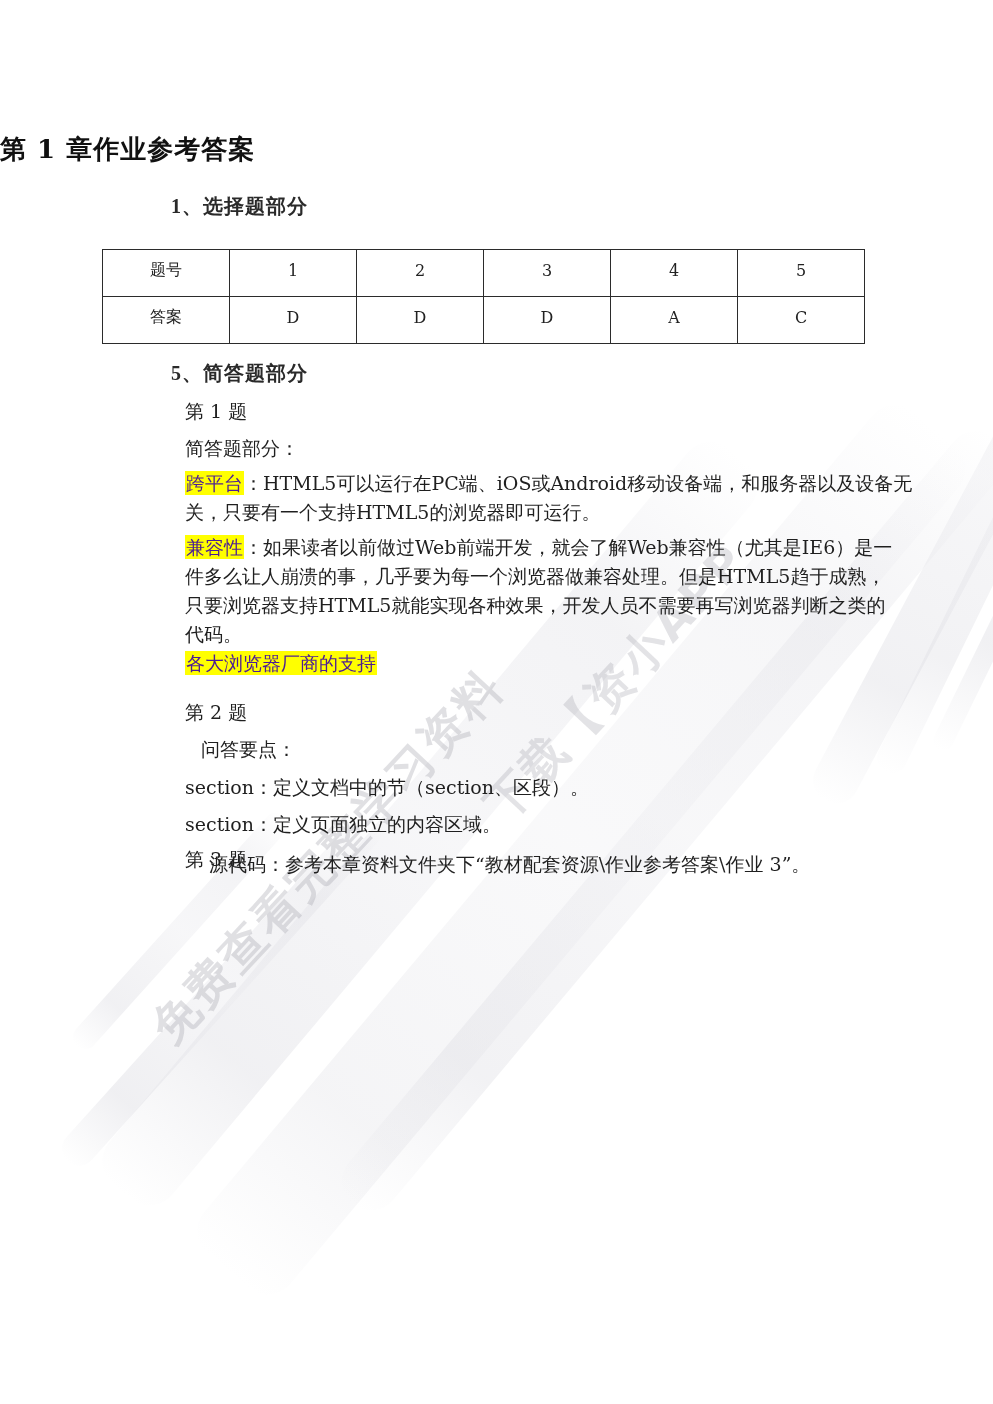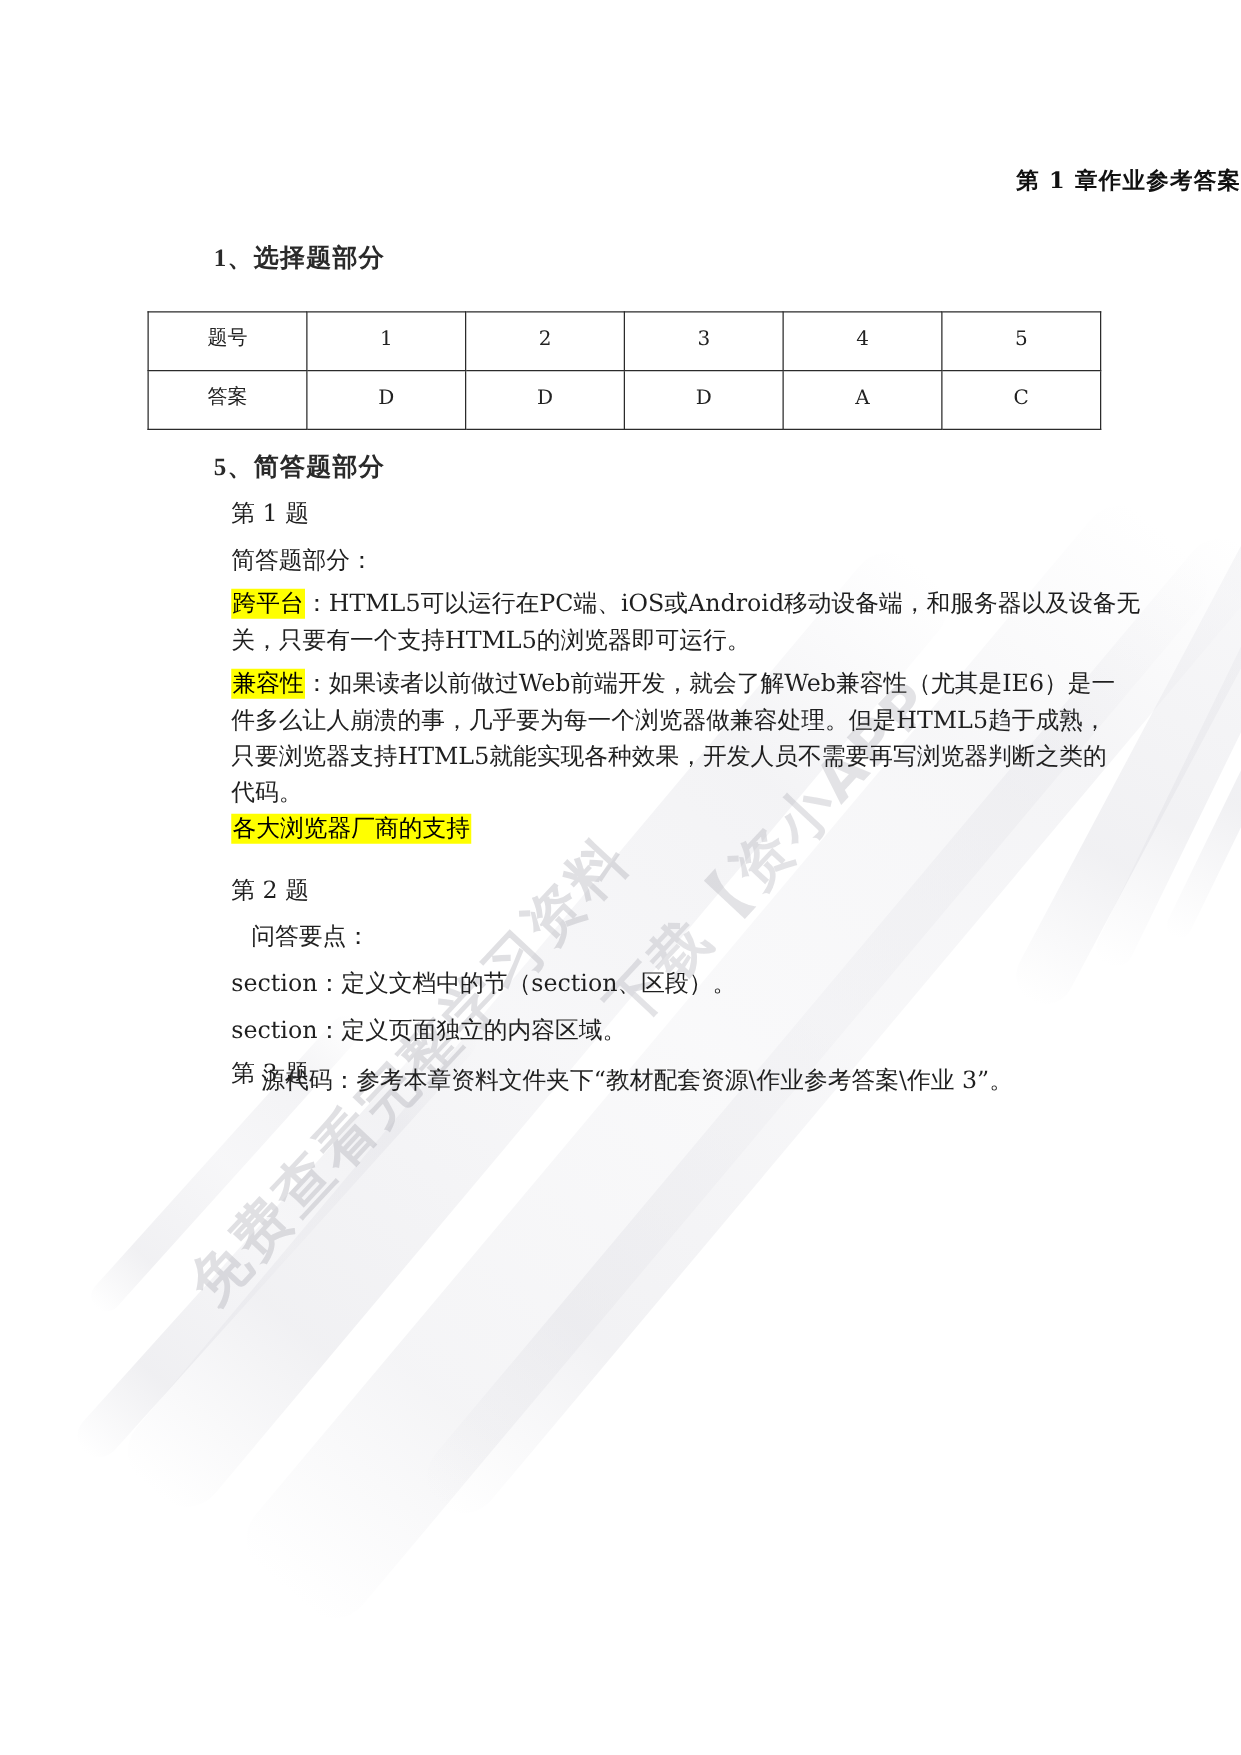--- a/index.html
+++ b/index.html
@@ -32,32 +32,32 @@
     font-weight:700;
     font-size:46px;
     letter-spacing:3px;
     white-space:nowrap;
     color:rgba(158,158,168,0.32);
   }
   
   .content{position:absolute;inset:0;}
   .doc-title{
     position:absolute;left:0;top:132px;width:100%;
-    text-align:right;
-    font-size:18px;font-weight:700;color:#111;
+    text-align:left;
+    font-size:26px;font-weight:700;color:#111;
     letter-spacing:1px;
   }
   .sec-heading{
     position:absolute;left:171px;
     font-family:Liberation Serif, serif;
     font-size:20px;font-weight:600;color:#2a2a2a;
     letter-spacing:1px;
   }
   .answers-table{
-    position:absolute;left:118px;top:249px;
+    position:absolute;left:102px;top:249px;
     border-collapse:collapse;
     table-layout:fixed;
     padding-left:16px;
   }
   .answers-table td{
     border:1.4px solid #2b2b2b;
     width:126px;height:40px;
     text-align:center;vertical-align:middle;
     font-size:16px;color:#222;
     padding:0 0 6px 0;
@@ -67,21 +67,21 @@
     font-size:19px;line-height:24px;color:#1f1f1f;
     white-space:nowrap;
   }
   .para{
     position:absolute;left:185px;width:668px;
     font-size:19px;color:#1f1f1f;
   }
   .para .pline{height:29px;line-height:26px;white-space:nowrap;}
   .hl{
     background:#ffff00;
-    color:#000000;
+    color:#4c1d95;
     padding:1px 1px;
   }
 </style>
 </head>
 <body>
 
 <div class="page">
 
   <div class="wm-layer">
 

